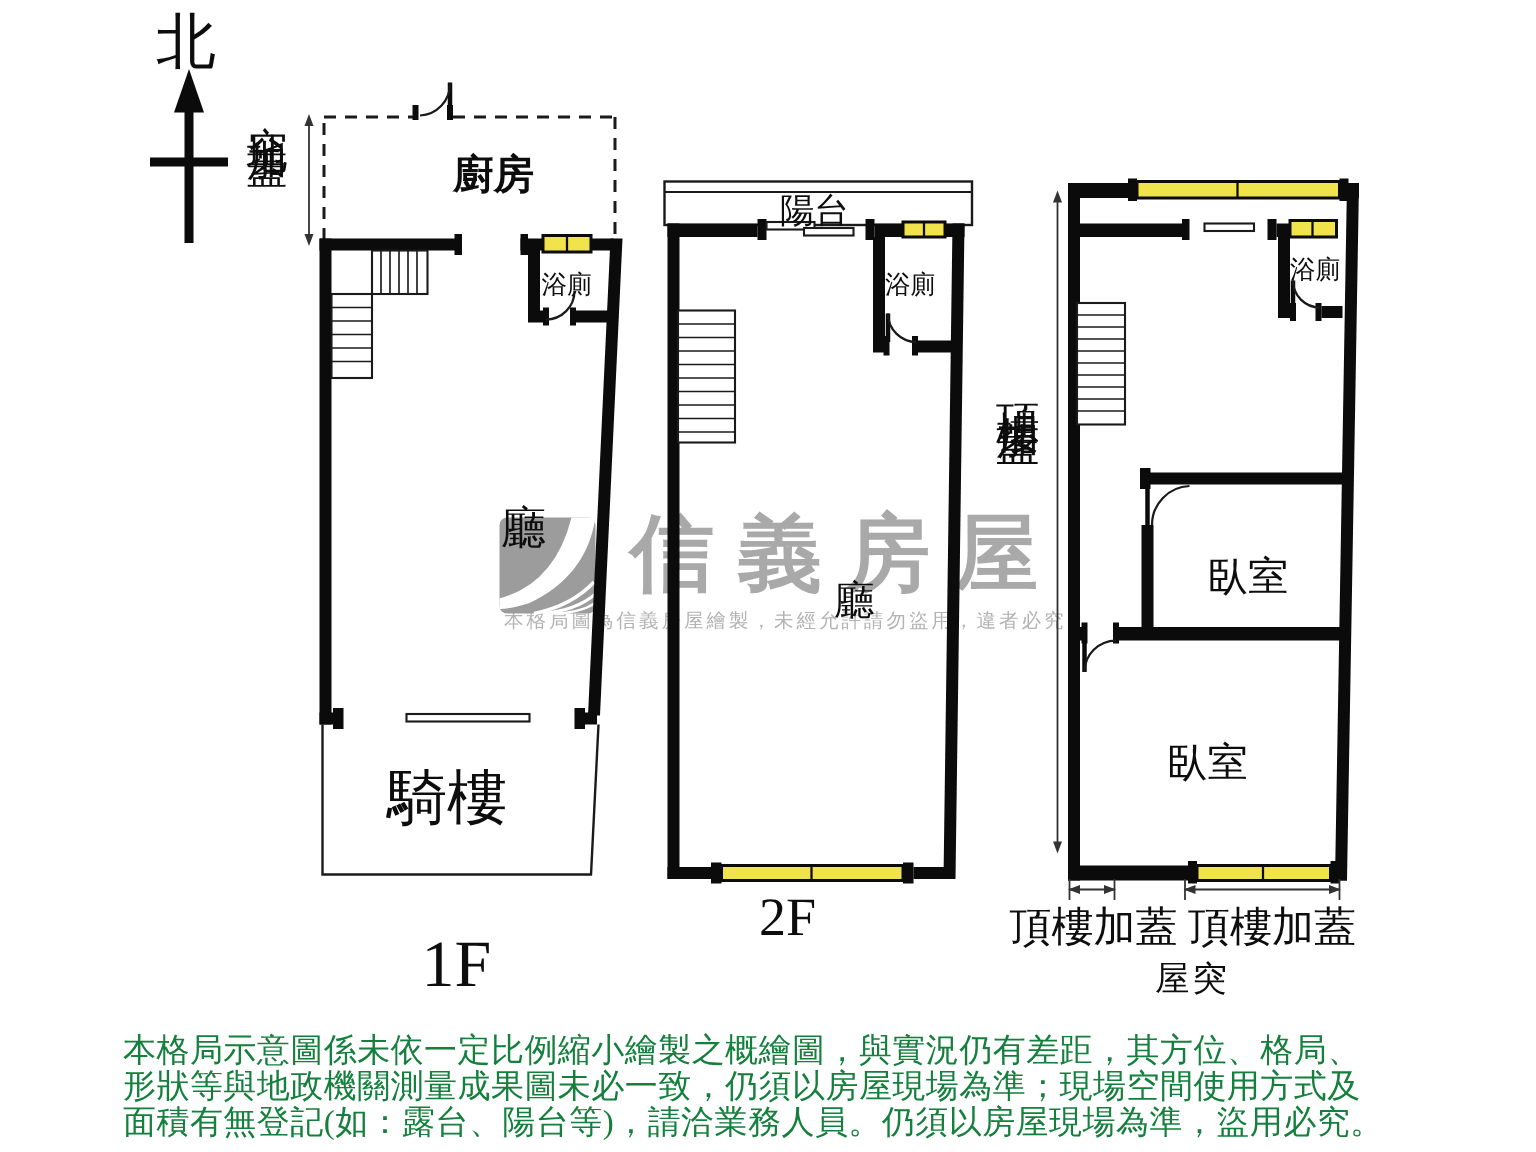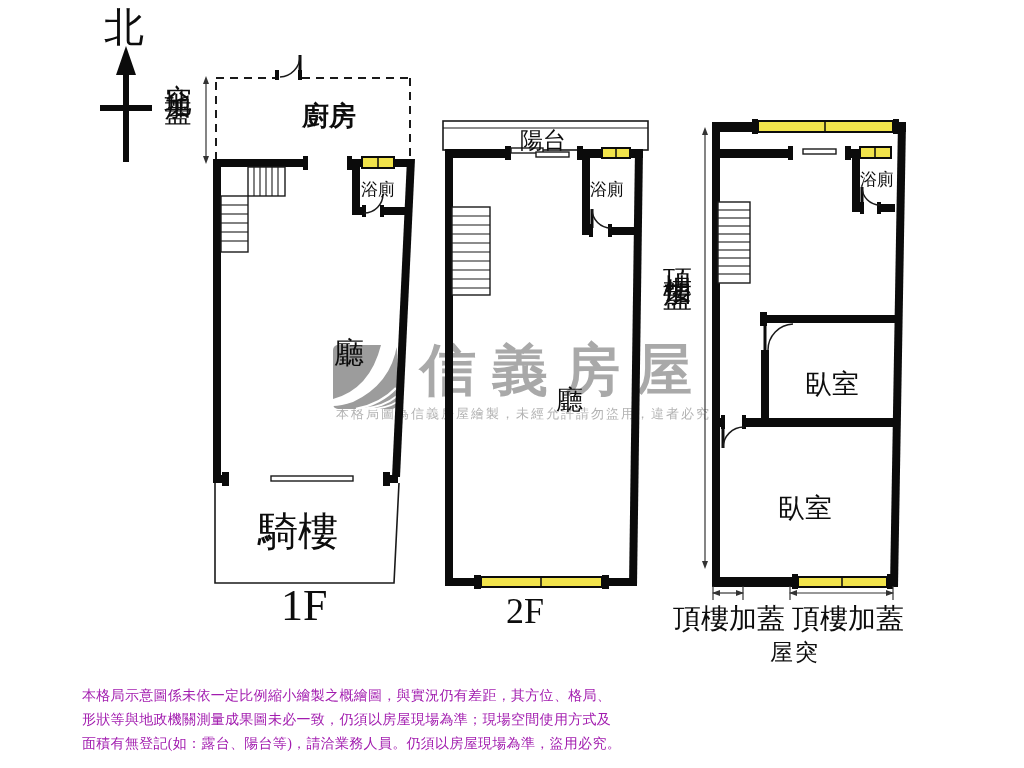--- a/index.html
+++ b/index.html
@@ -14,21 +14,21 @@
     font-family:"Liberation Serif","DejaVu Serif",serif;overflow:hidden;
   }
   #plan-svg{position:absolute;left:0;top:0;z-index:1;}
   .layer-under{position:absolute;z-index:0;}
   .layer-over{position:absolute;z-index:2;}
   .lbl{position:absolute;line-height:1;white-space:nowrap;color:#0d0d0d;
        font-family:"Liberation Serif","DejaVu Serif",serif;}
   .vert{writing-mode:vertical-rl;text-orientation:upright;}
   .wm-brand{color:var(--watermark);font-size:56px;letter-spacing:16px;font-weight:bold;}
   .wm-notice{color:var(--watermark_small);font-size:13px;letter-spacing:2px;}
-  .disc{font-size:14px;letter-spacing:0.3px;color:#a21caf;}
+  .disc{font-size:22px;letter-spacing:0.3px;color:#15803d;}
   
   .wall{fill:var(--wall);}
   .win{fill:var(--window_fill);stroke:#0b0b0b;stroke-width:2px;}
   .winline{stroke:#0b0b0b;stroke-width:1.5px;}
   .thin{stroke:#1a1a1a;stroke-width:1.6px;fill:none;}
   .thin2{stroke:#1a1a1a;stroke-width:1.2px;fill:none;}
   .stair{fill:#ffffff;stroke:#1a1a1a;stroke-width:1.4px;}
   .tread{stroke:#1a1a1a;stroke-width:1.1px;}
   .dash{stroke:#1a1a1a;stroke-width:2px;stroke-dasharray:8 6;fill:none;}
   .arc{stroke:#1a1a1a;stroke-width:1.5px;fill:none;}
@@ -265,21 +265,21 @@
 </svg>
 
 <div class="lbl layer-over" style="left:104px;top:8px;font-size:40px;">北</div>
 
 <div class="lbl vert layer-over" style="left:164px;top:62px;font-size:27px;letter-spacing:5px;">空地加蓋</div>
 
 <div class="lbl layer-over" style="left:302px;top:103px;font-size:27px;font-weight:bold;">廚房</div>
 <div class="lbl layer-over" style="left:361px;top:181px;font-size:17px;">浴廁</div>
 <div class="lbl layer-over" style="left:334px;top:338px;font-size:30px;">廳</div>
 <div class="lbl layer-over" style="left:258px;top:512px;font-size:40px;text-align:right;">騎樓</div>
-<div class="lbl layer-over" style="left:281px;top:584px;font-size:44px;">1F</div>
+<div class="lbl layer-over" style="left:281px;top:621px;font-size:44px;">1F</div>
 
 <div class="lbl layer-over" style="left:520px;top:129px;font-size:23px;">陽台</div>
 <div class="lbl layer-over" style="left:590px;top:181px;font-size:17px;">浴廁</div>
 <div class="lbl layer-over" style="left:556px;top:387px;font-size:27px;">廳</div>
 <div class="lbl layer-over" style="left:506px;top:593px;font-size:36px;">2F</div>
 
 <div class="lbl vert layer-over" style="left:663px;top:247px;font-size:29px;letter-spacing:4px;">頂樓加蓋</div>
 <div class="lbl layer-over" style="left:860px;top:171px;font-size:17px;">浴廁</div>
 <div class="lbl layer-over" style="left:805px;top:371px;font-size:27px;">臥室</div>
 <div class="lbl layer-over" style="left:778px;top:495px;font-size:27px;">臥室</div>

